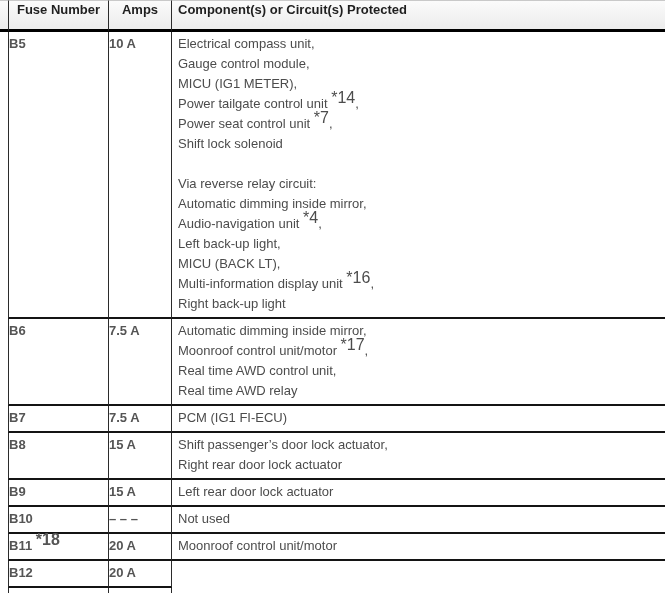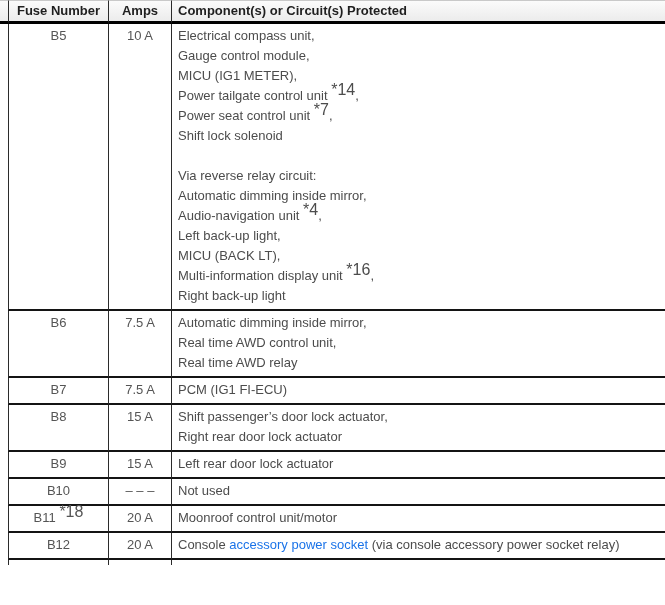--- a/index.html
+++ b/index.html
@@ -11,40 +11,40 @@
     font-family:"Liberation Sans","DejaVu Sans",sans-serif;
     font-size:13px;
     color:#4c4c4c;
   }
   .hrow,.row{display:grid;grid-template-columns:8px 101px 63px 1fr;}
   
   .h{
     background:linear-gradient(180deg,#fbfbfb 0%,#ededed 90%);
     border-top:1px solid #c9c9c9;
     border-bottom:3px solid #000000;
-    height:24px;box-sizing:border-box;
+    height:32px;box-sizing:border-box;
     display:flex;align-items:flex-end;
     font-weight:700;color:#1f1f1f;
-    padding-bottom:3px;
+    padding-bottom:12px;
     white-space:nowrap;overflow:hidden;
   }
   .h.col1{justify-content:center;}
   .h.col2{justify-content:center;}
   .h.col3h{justify-content:flex-start;padding-left:6px;}
   
   .col1{border-left:1px solid #2b2b2b;border-right:1px solid #2b2b2b;}
   .col2{border-right:1px solid #2b2b2b;}
   
   .c{
     border-bottom:2px solid #141414;
     box-sizing:border-box;
     padding-top:2px;padding-bottom:3px;
     line-height:20px;
   }
-  .c.col1,.c.col2{text-align:center;color:#555555;}
+  .c.col1,.c.col2{color:#555555;font-weight:bold;}
   .c.col3{padding-left:6px;padding-right:6px;}
   .m{background:#ffffff;} 
   .line{line-height:20px;white-space:nowrap;}
   sup.fn{font-size:16px;line-height:0;vertical-align:super;}
   a.lnk{color:#1a73e8;text-decoration:none;cursor:pointer;}
   
   .sliver .c{border-bottom:none;height:5px;padding:0;}
 </style>
 </head>
 <body>
@@ -79,20 +79,21 @@
           <div class="line"><span>Multi-information display unit </span><sup class="fn">*16</sup><span>,</span></div>
           <div class="line"><span>Right back-up light</span></div>
         </div>
       </div>
       <div class="row">
         <div class="m"></div>
         <div class="c col1"><span>B6</span></div>
         <div class="c col2">7.5 A</div>
         <div class="c col3">
           <div class="line"><span>Automatic dimming inside mirror,</span></div>
+          <div class="line"><span>Moonroof control unit/motor </span><sup class="fn">*17</sup><span>,</span></div>
           <div class="line"><span>Real time AWD control unit,</span></div>
           <div class="line"><span>Real time AWD relay</span></div>
         </div>
       </div>
       <div class="row">
         <div class="m"></div>
         <div class="c col1"><span>B7</span></div>
         <div class="c col2">7.5 A</div>
         <div class="c col3">
           <div class="line"><span>PCM (IG1 FI-ECU)</span></div>
@@ -128,23 +129,20 @@
         <div class="c col1"><span>B11 </span><sup class="fn">*18</sup></div>
         <div class="c col2">20 A</div>
         <div class="c col3">
           <div class="line"><span>Moonroof control unit/motor</span></div>
         </div>
       </div>
       <div class="row">
         <div class="m"></div>
         <div class="c col1"><span>B12</span></div>
         <div class="c col2">20 A</div>
-        <div class="c col3">
-          <div class="line"><span>Console </span><a class="lnk" href="#">accessory power socket</a><span> (via console accessory power socket relay)</span></div>
-        </div>
       </div>
     </div>
 
   <div class="row sliver">
     <div class="m"></div>
     <div class="c col1"></div>
     <div class="c col2"></div>
     <div class="c col3"></div>
   </div>
 

